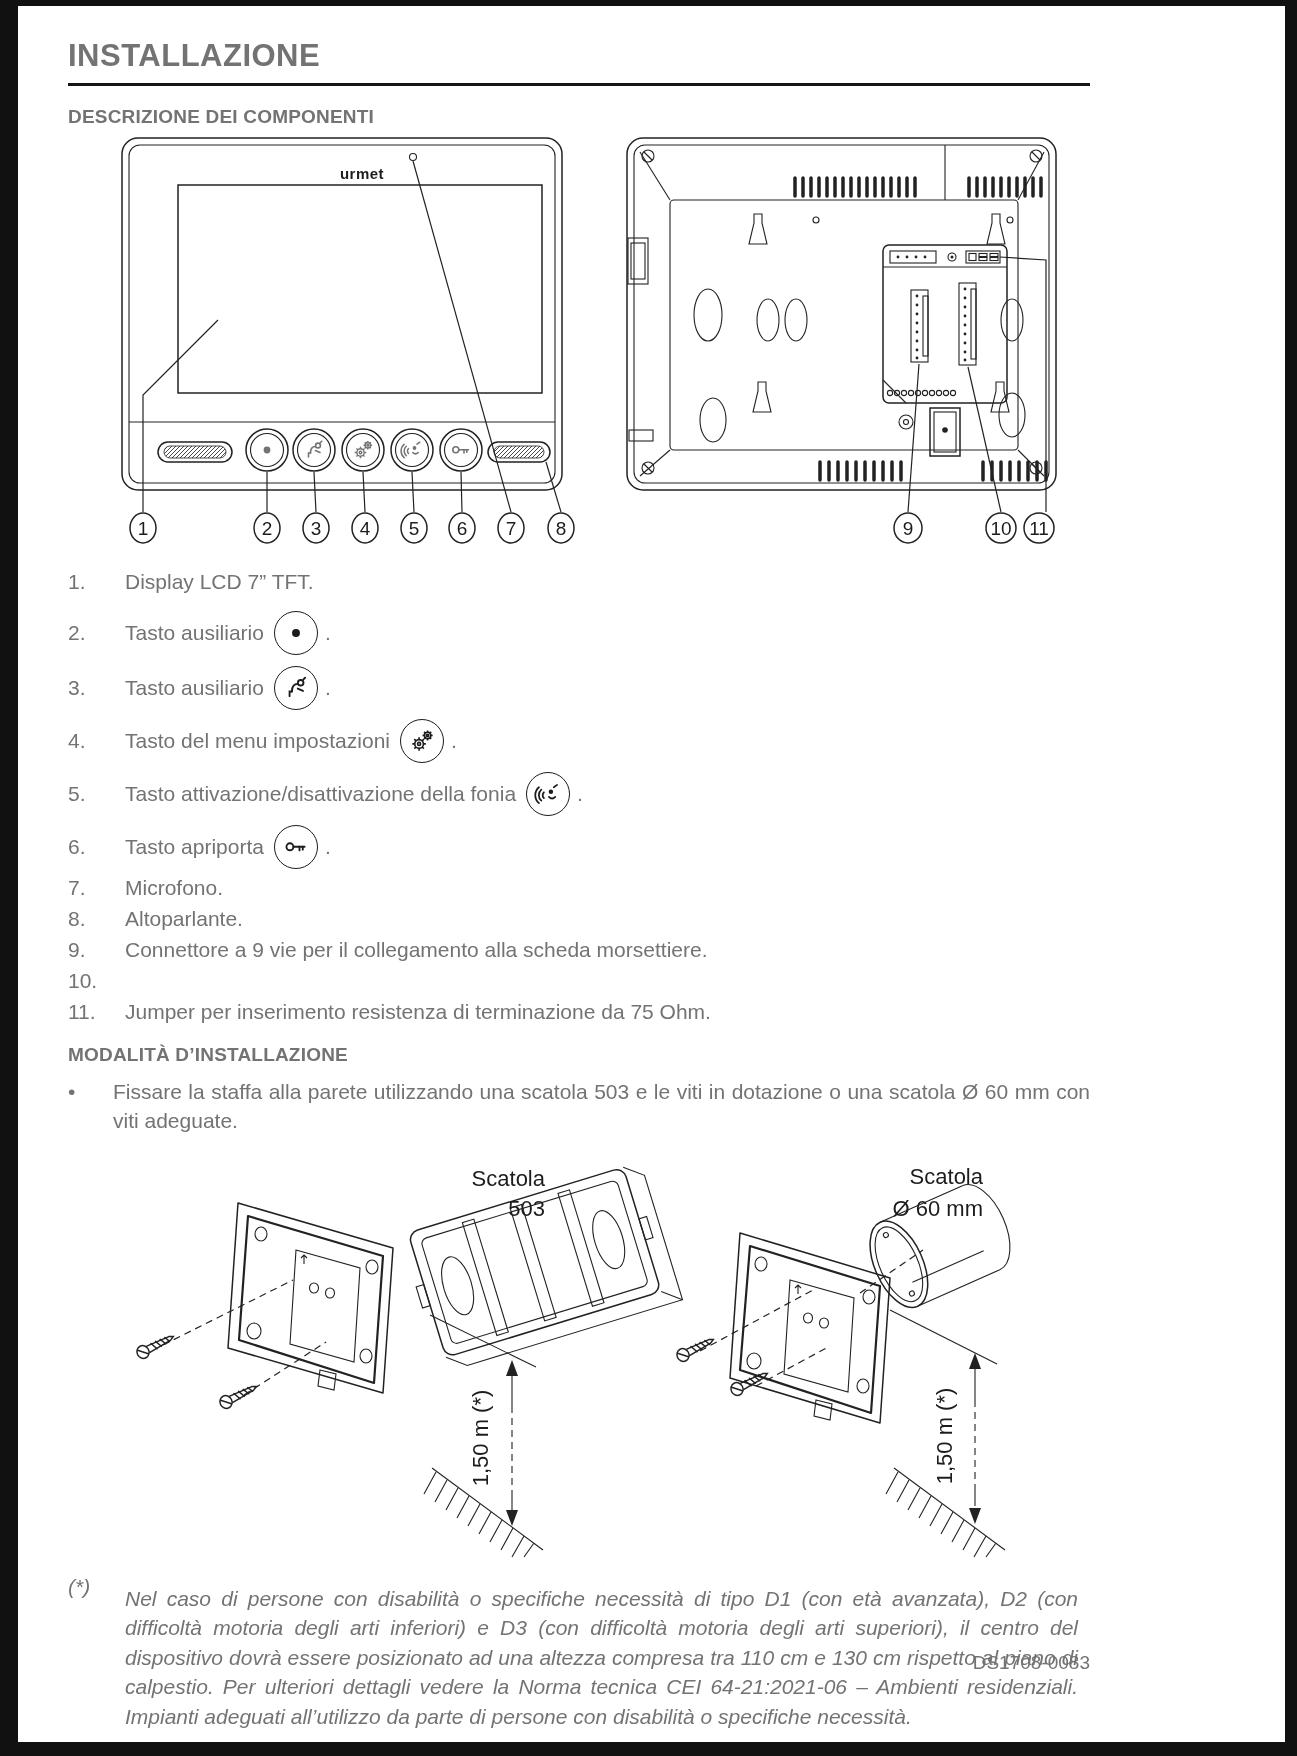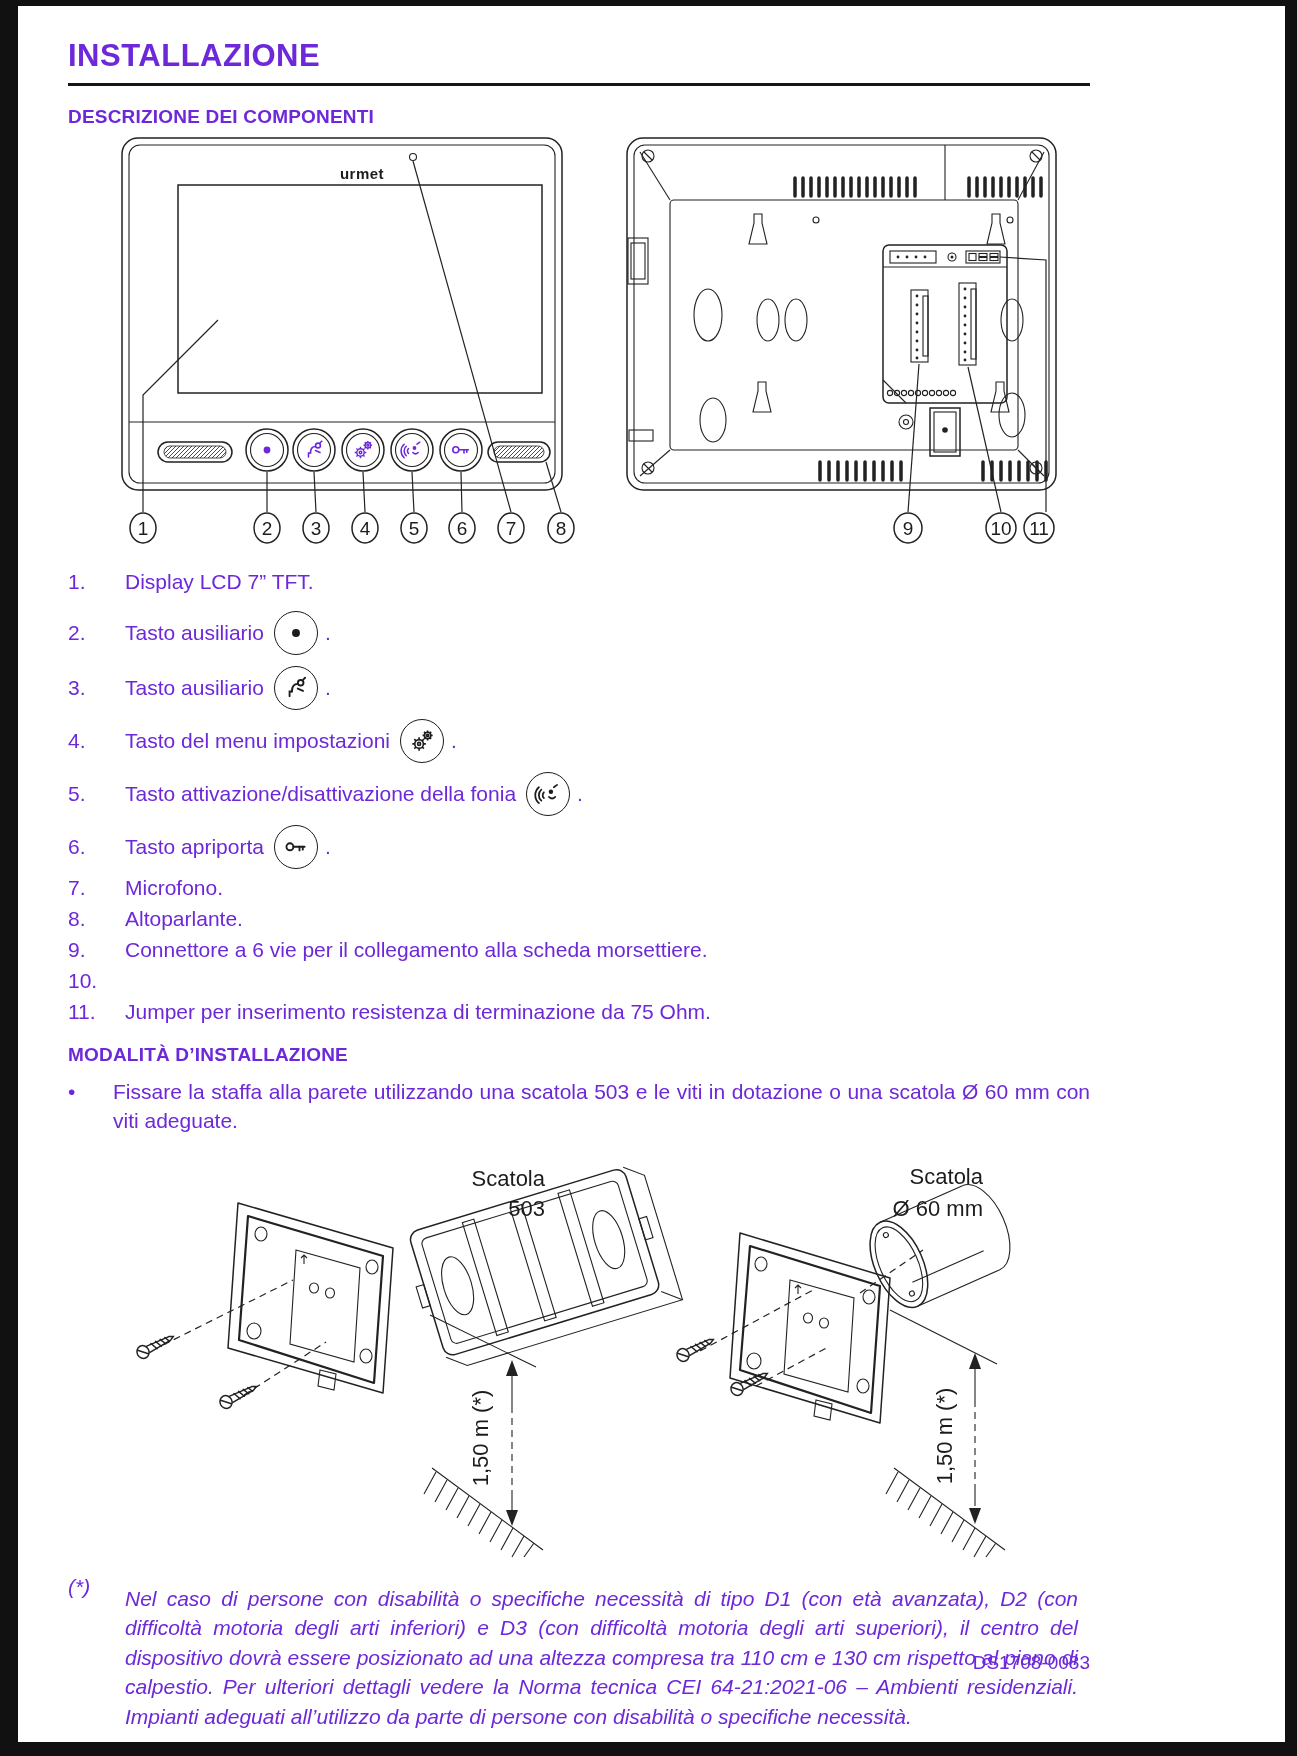--- a/index.html
+++ b/index.html
@@ -1,17 +1,17 @@
 <!DOCTYPE html>
 <html><head>
 <meta charset="utf-8">
 <style>
   html,body{margin:0;padding:0;background:#111;}
   .frame{position:relative;width:1297px;height:1756px;background:#111;overflow:hidden;
-         font-family:"Liberation Sans", sans-serif;color:#6d28d9;}
+         font-family:"Liberation Sans", sans-serif;color:#737373;}
   .page{position:absolute;left:18px;top:6px;right:12px;bottom:14px;background:#fff;}
   .content{position:relative;padding:26px 0 0 50px;width:1022px;}
   h1{font-size:31px;font-weight:bold;margin:6px 0 0 0;letter-spacing:.5px;}
   .rule{border-top:3px solid #161616;margin-top:9px;width:1022px;}
   h2{font-size:19px;font-weight:bold;margin:20px 0 0 0;letter-spacing:.2px;}
   svg{display:block;}
   .dwg{stroke:#222;fill:none;stroke-width:1.5;}
   .thin{stroke-width:1.1;}
   .thick{stroke-width:2.2;}
   .lead{stroke:#222;fill:none;stroke-width:1.2;}
@@ -367,21 +367,21 @@
     <div class="c-row r7">
             <span class="n">7.</span>
             <span>Microfono.</span>
           </div>
     <div class="c-row r8">
             <span class="n">8.</span>
             <span>Altoparlante.</span>
           </div>
     <div class="c-row r9">
             <span class="n">9.</span>
-            <span>Connettore a 6 vie per il collegamento alla scheda morsettiere.</span>
+            <span>Connettore a 9 vie per il collegamento alla scheda morsettiere.</span>
           </div>
     <div class="c-row r10">
             <span class="n">10.</span>
           </div>
     <div class="c-row">
             <span class="n">11.</span>
             <span>Jumper per inserimento resistenza di terminazione da 75 Ohm.</span>
           </div>
   </div>
 

